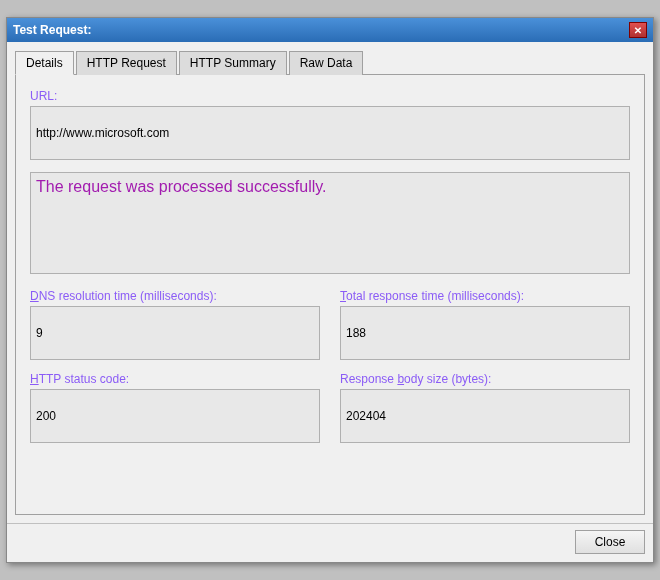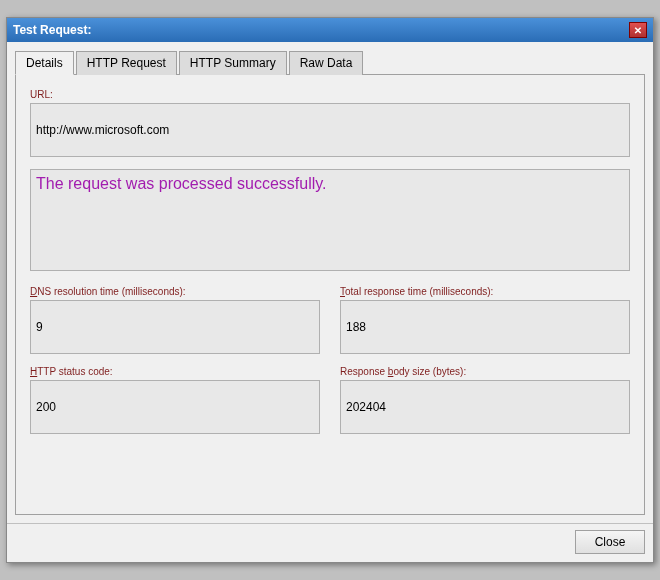--- a/index.html
+++ b/index.html
@@ -89,22 +89,22 @@
       padding: 14px;
       min-height: 440px;
     }
 
     .field-group {
       margin-bottom: 12px;
     }
 
     .field-label {
       margin-bottom: 3px;
-      font-size: 10px;
-      color: #7f1d1d;
+      font-size: 12px;
+      color: #8b5cf6;
     }
 
     .field-label .underline {
       text-decoration: underline;
     }
 
     .text-input {
       width: 100%;
       background: #e8e8e8;
       border: 1px solid #b0b0b0;

